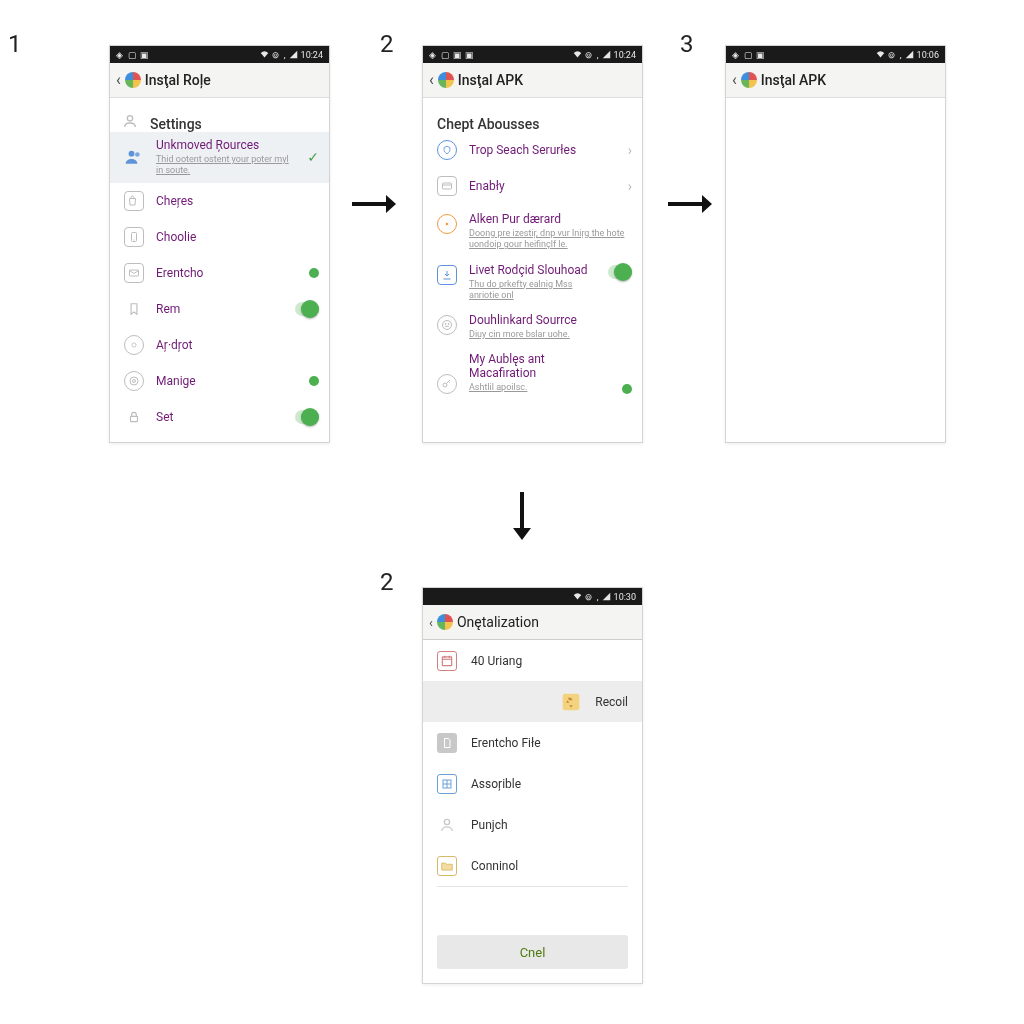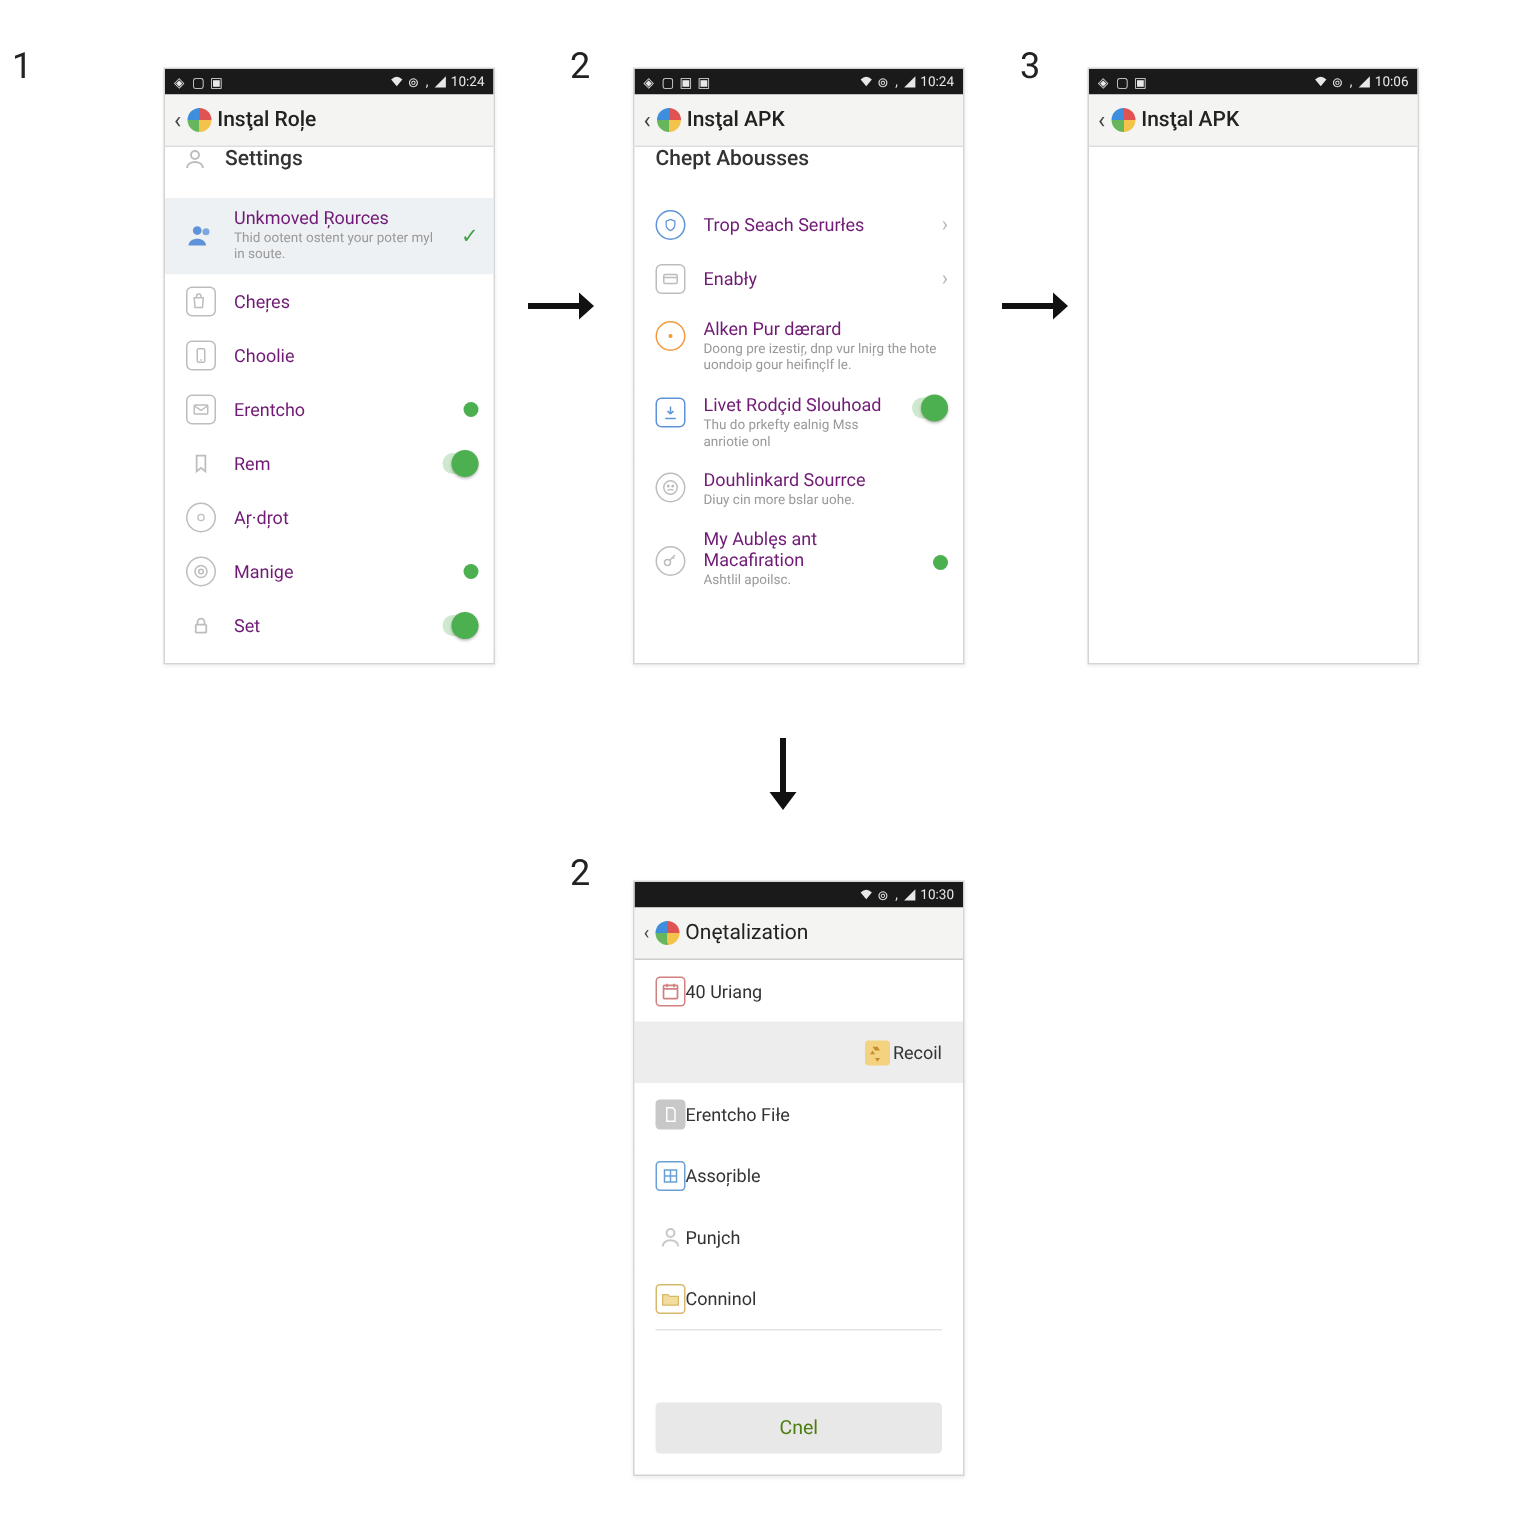--- a/index.html
+++ b/index.html
@@ -55,38 +55,38 @@
   .app-bar .app-icon {
     width: 16px; height: 16px; border-radius: 50%;
     background: conic-gradient(#e05353 0 90deg,#f3c34b 90deg 180deg,#68b65c 180deg 270deg,#3e8ede 270deg 360deg);
   }
   .app-bar .title {
     font-size: 14px; font-weight: 500; color: #222;
   }
   .section-header {
     height: 34px;
     display: flex;
-    align-items: flex-start;
+    align-items: flex-end;
     padding: 0 14px;
     font-size: 14px;
     font-weight: 500;
     color: #333;
     background: #fff;
   }
   .row {
     min-height: 36px;
     display: flex;
     align-items: center;
     padding: 6px 10px 6px 14px;
     gap: 12px;
     background: #fff;
   }
   .row .rcontent { flex: 1; display: flex; flex-direction: column; }
   .row .rtitle { font-size: 12px; color: #701a75; }
-  .row .rdesc { font-size: 9px; color: #999; line-height: 1.25; margin-top: 2px; max-width: 160px; }
+  .row .rdesc { font-size: 9px; color: #999; line-height: 1.25; margin-top: 2px; max-width: 160px; text-decoration: underline; }
   .row .ricon-box {
     width: 20px; height: 20px; border: 1.5px solid #bdbdbd; border-radius: 4px;
     display: flex; align-items: center; justify-content: center;
     color: #bdbdbd; font-size: 11px; flex-shrink: 0;
   }
   .row .ricon-circle {
     width: 20px; height: 20px; border: 1.5px solid #bdbdbd; border-radius: 50%;
     display: flex; align-items: center; justify-content: center;
     color: #bdbdbd; font-size: 11px; flex-shrink: 0;
   }
@@ -120,21 +120,21 @@
   }
   .globe::before, .globe::after{
     content:""; position:absolute; background:#66bb6a;
   }
   .globe::before{ width:22px; height:18px; top:12px; left:6px; border-radius:40% 60% 55% 45%; }
   .globe::after{ width:16px; height:20px; top:22px; left:30px; border-radius:55% 45% 40% 60%; }
   .phone3-text{ font-size:12px; color:#333; }
 
   
   .install-row{
-    height:41px; display:flex; align-items:center; gap:0;
+    height:41px; display:flex; align-items:center; gap:14px;
     padding:0 14px; background:#fff;
   }
   .install-row.selected{ background:#ededed;justify-content:flex-end; }
   .install-icon{
     width:20px; height:20px; border:1.5px solid #c8c8c8; border-radius:3px;
     display:flex; align-items:center; justify-content:center;
     font-size:11px; color:#c8c8c8; flex-shrink:0;
   }
   .install-icon.cal{ border-color:#d28080; color:#d28080; }
   .install-icon.rec{ border:none; position:relative; }
@@ -388,21 +388,21 @@
           <circle cx="9" cy="10" r="1" fill="#bdbdbd"></circle>
           <circle cx="15" cy="10" r="1" fill="#bdbdbd"></circle>
           <path d="M8 16c1-2 7-2 8 0"></path>
         </svg>
     </span>
     <div class="rcontent">
       <span class="rtitle">Douhlinkard Sourrce</span>
       <span class="rdesc">Diuy cin more bslar uohe.</span>
     </div>
   </div>
-  <div class="row" style="align-items:center; padding-top:6px;">
+  <div class="row" style="align-items:flex-end; padding-top:6px;">
     <span class="ricon-circle" style="margin-top:2px;">
       <svg width="12" height="12" viewBox="0 0 24 24" fill="none" stroke="#bdbdbd" stroke-width="2">
           <circle cx="8" cy="14" r="4"></circle>
           <path d="M11 11l7-7m-3 3l2 2"></path>
         </svg>
     </span>
     <div class="rcontent">
       <span class="rtitle">My Aublęs ant Macafiration</span>
       <span class="rdesc">Ashtlil apoilsc.</span>
     </div>

